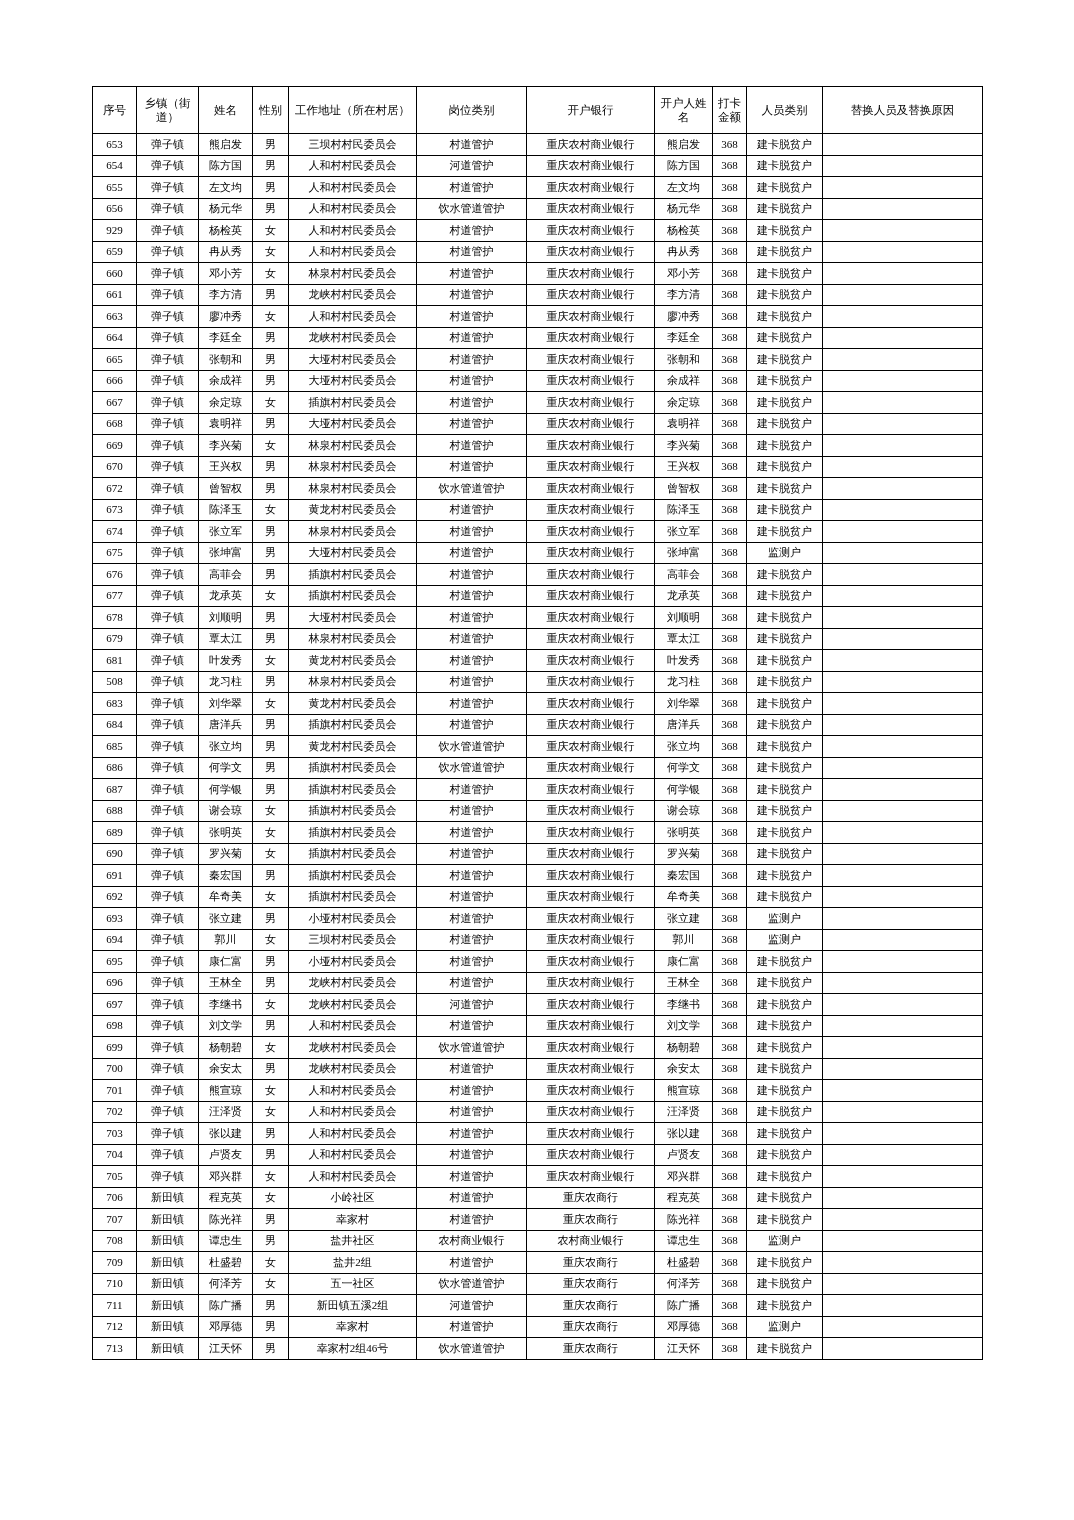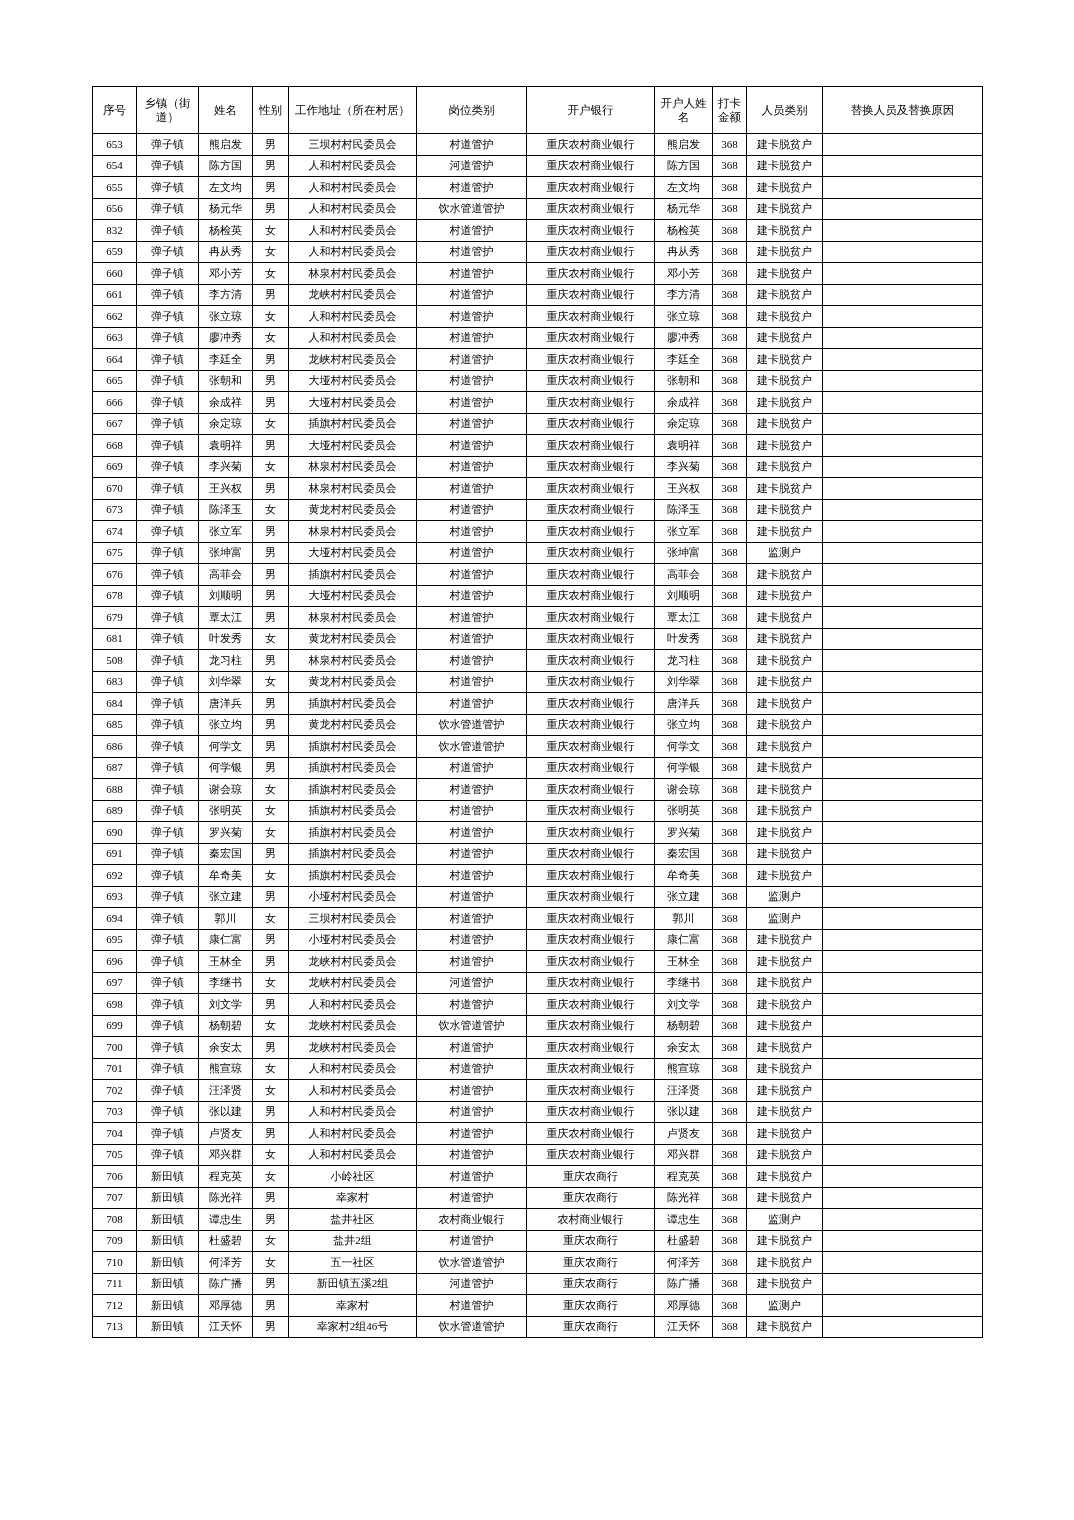--- a/index.html
+++ b/index.html
@@ -143,21 +143,21 @@
           <td class="sex">男</td>
           <td class="addr">人和村村民委员会</td>
           <td class="job">饮水管道管护</td>
           <td class="bank">重庆农村商业银行</td>
           <td class="acct">杨元华</td>
           <td class="amt">368</td>
           <td class="type">建卡脱贫户</td>
           <td class="remark"></td>
         </tr>
         <tr>
-          <td class="idx">832</td>
+          <td class="idx">929</td>
           <td class="town">弹子镇</td>
           <td class="name">杨检英</td>
           <td class="sex">女</td>
           <td class="addr">人和村村民委员会</td>
           <td class="job">村道管护</td>
           <td class="bank">重庆农村商业银行</td>
           <td class="acct">杨检英</td>
           <td class="amt">368</td>
           <td class="type">建卡脱贫户</td>
           <td class="remark"></td>
@@ -195,33 +195,20 @@
           <td class="sex">男</td>
           <td class="addr">龙峡村村民委员会</td>
           <td class="job">村道管护</td>
           <td class="bank">重庆农村商业银行</td>
           <td class="acct">李方清</td>
           <td class="amt">368</td>
           <td class="type">建卡脱贫户</td>
           <td class="remark"></td>
         </tr>
         <tr>
-          <td class="idx">662</td>
-          <td class="town">弹子镇</td>
-          <td class="name">张立琼</td>
-          <td class="sex">女</td>
-          <td class="addr">人和村村民委员会</td>
-          <td class="job">村道管护</td>
-          <td class="bank">重庆农村商业银行</td>
-          <td class="acct">张立琼</td>
-          <td class="amt">368</td>
-          <td class="type">建卡脱贫户</td>
-          <td class="remark"></td>
-        </tr>
-        <tr>
           <td class="idx">663</td>
           <td class="town">弹子镇</td>
           <td class="name">廖冲秀</td>
           <td class="sex">女</td>
           <td class="addr">人和村村民委员会</td>
           <td class="job">村道管护</td>
           <td class="bank">重庆农村商业银行</td>
           <td class="acct">廖冲秀</td>
           <td class="amt">368</td>
           <td class="type">建卡脱贫户</td>
@@ -312,20 +299,33 @@
           <td class="sex">男</td>
           <td class="addr">林泉村村民委员会</td>
           <td class="job">村道管护</td>
           <td class="bank">重庆农村商业银行</td>
           <td class="acct">王兴权</td>
           <td class="amt">368</td>
           <td class="type">建卡脱贫户</td>
           <td class="remark"></td>
         </tr>
         <tr>
+          <td class="idx">672</td>
+          <td class="town">弹子镇</td>
+          <td class="name">曾智权</td>
+          <td class="sex">男</td>
+          <td class="addr">林泉村村民委员会</td>
+          <td class="job">饮水管道管护</td>
+          <td class="bank">重庆农村商业银行</td>
+          <td class="acct">曾智权</td>
+          <td class="amt">368</td>
+          <td class="type">建卡脱贫户</td>
+          <td class="remark"></td>
+        </tr>
+        <tr>
           <td class="idx">673</td>
           <td class="town">弹子镇</td>
           <td class="name">陈泽玉</td>
           <td class="sex">女</td>
           <td class="addr">黄龙村村民委员会</td>
           <td class="job">村道管护</td>
           <td class="bank">重庆农村商业银行</td>
           <td class="acct">陈泽玉</td>
           <td class="amt">368</td>
           <td class="type">建卡脱贫户</td>
@@ -359,20 +359,33 @@
         </tr>
         <tr>
           <td class="idx">676</td>
           <td class="town">弹子镇</td>
           <td class="name">高菲会</td>
           <td class="sex">男</td>
           <td class="addr">插旗村村民委员会</td>
           <td class="job">村道管护</td>
           <td class="bank">重庆农村商业银行</td>
           <td class="acct">高菲会</td>
+          <td class="amt">368</td>
+          <td class="type">建卡脱贫户</td>
+          <td class="remark"></td>
+        </tr>
+        <tr>
+          <td class="idx">677</td>
+          <td class="town">弹子镇</td>
+          <td class="name">龙承英</td>
+          <td class="sex">女</td>
+          <td class="addr">插旗村村民委员会</td>
+          <td class="job">村道管护</td>
+          <td class="bank">重庆农村商业银行</td>
+          <td class="acct">龙承英</td>
           <td class="amt">368</td>
           <td class="type">建卡脱贫户</td>
           <td class="remark"></td>
         </tr>
         <tr>
           <td class="idx">678</td>
           <td class="town">弹子镇</td>
           <td class="name">刘顺明</td>
           <td class="sex">男</td>
           <td class="addr">大垭村村民委员会</td>

